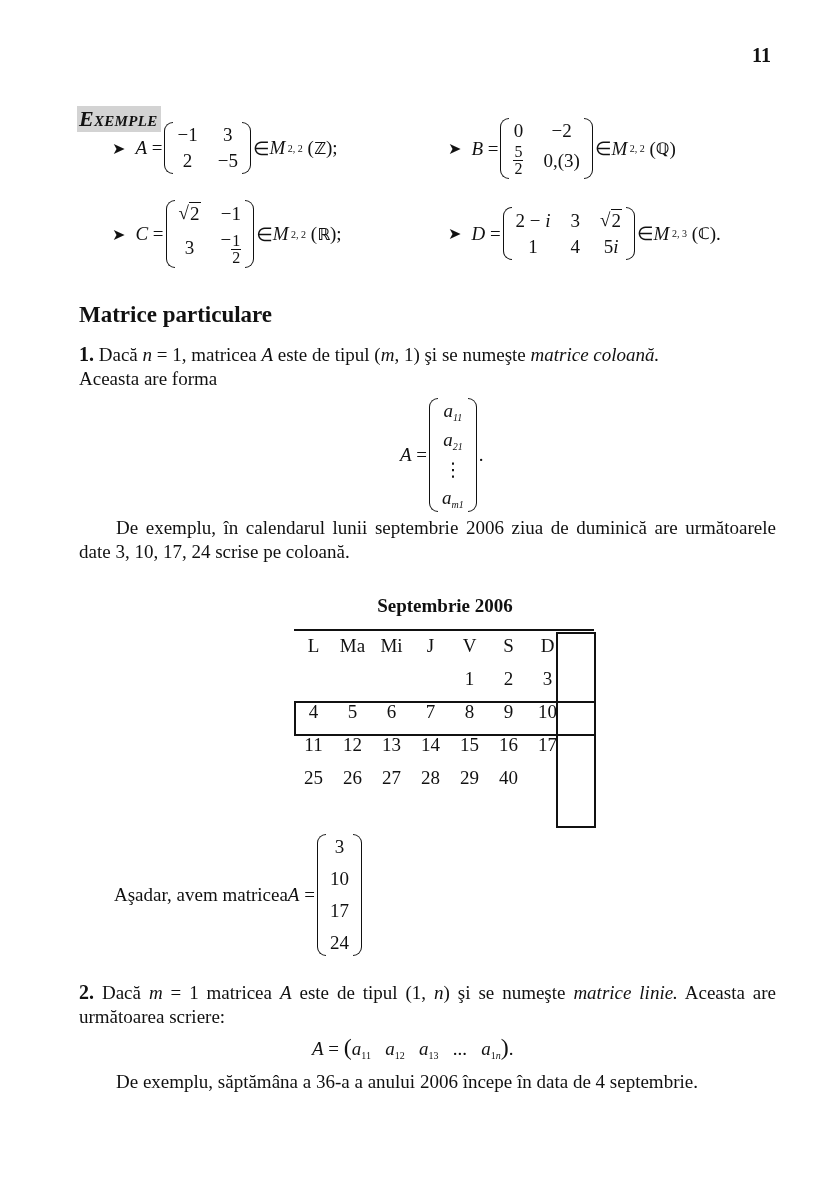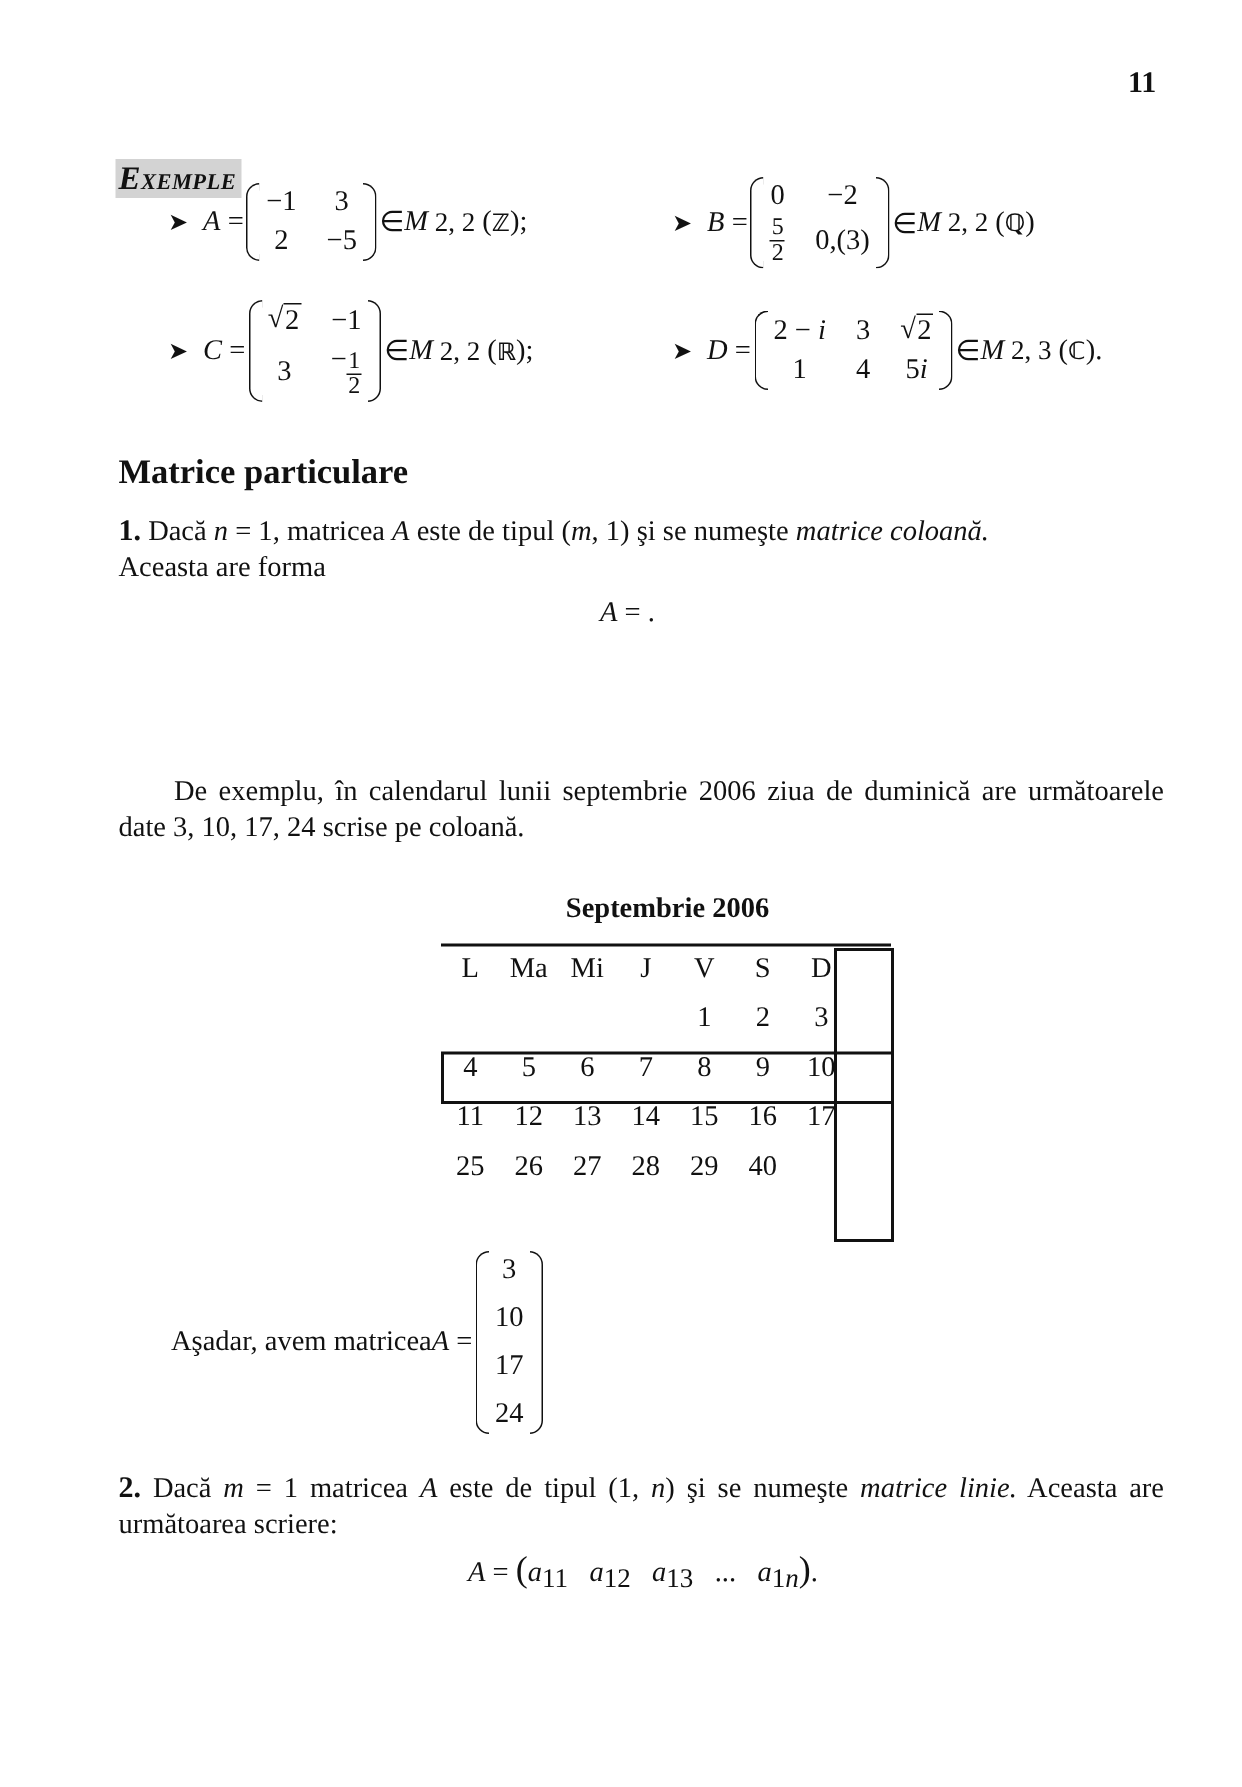--- a/index.html
+++ b/index.html
@@ -14,21 +14,21 @@
   .it { font-style: italic; }
   .row { display: flex; align-items: center; }
   .bullet { font-size: 16px; margin-right: 10px; }
   .mat { display: inline-flex; align-items: stretch; margin: 0 2px; }
   .paren { width: 8px; border: 1.5px solid #111; }
   .paren.l { border-right: none; border-radius: 10px 0 0 10px; }
   .paren.r { border-left: none; border-radius: 0 10px 10px 0; }
   .mgrid { display: grid; column-gap: 20px; row-gap: 4px; padding: 2px 4px; align-items: center; justify-items: center; }
   .frac { display: inline-flex; flex-direction: column; align-items: center; font-size: 16px; line-height: 16px; }
   .frac .num { border-bottom: 1px solid #111; padding: 0 1px; }
-  .sub { font-size: 18px; vertical-align: -4px; }
+  .sub { font-size: 10px; vertical-align: -4px; }
   .sqrt { display: inline-flex; align-items: flex-start; }
   .sqrt .rad { border-top: 1px solid #111; padding: 0 1px; }
   .set { font-family: "DejaVu Sans", sans-serif; font-weight: bold; font-size: 16px; }
   .heading { left: 79px; top: 302px; font-weight: bold; font-size: 23px; }
   .para { left: 79px; width: 697px; line-height: 24px; text-align: justify; }
   .indent { text-indent: 37px; }
   .caltitle { left: 0; width: 890px; text-align: center; top: 595px; font-weight: bold; font-size: 19px; }
   table.cal { position: absolute; left: 294px; top: 629px; border-collapse: collapse; font-size: 19px; }
   table.cal td { width: 39px; height: 33px; text-align: center; padding: 0; }
   .topline { left: 294px; top: 629px; width: 300px; height: 0; border-top: 2px solid #111; }
@@ -116,21 +116,30 @@
 
 <div class="abs heading">Matrice particulare</div>
 
 <div class="abs para" style="top:342px;">
   <b style="font-size:20px;">1.</b><span> Dacă </span><i>n</i> = 1<span>, matricea </span><i>A</i><span> este de tipul (</span><i>m</i><span>, 1) şi se numeşte </span><i>matrice coloană.</i><br>
   <span>Aceasta are forma</span>
 </div>
 
 <div class="abs row" style="left:400px; top:398px;">
   <i>A</i>&nbsp;=
-  .
+  <span class="mat">
+      <span class="paren l"></span>
+    <span class="mgrid" style="grid-template-columns:auto; row-gap:6px; font-style:italic;">
+      <span>a<span class="sub">11</span></span>
+      <span>a<span class="sub">21</span></span>
+      <span style="font-style:normal;">⋮</span>
+      <span>a<span class="sub">m1</span></span>
+    </span>
+      <span class="paren r"></span>
+    </span>.
 </div>
 
 <div class="abs para indent" style="top:516px;">De exemplu, în calendarul lunii septembrie 2006 ziua de duminică are următoarele date 3, 10, 17, 24 scrise pe coloană.</div>
 
 <div class="abs caltitle" style="left:0; width:890px;">Septembrie 2006</div>
 
 <div class="abs topline"></div>
 <div class="abs dbox"></div>
 <div class="abs wbox"></div>
 
@@ -200,14 +209,14 @@
 
 <div class="abs para" style="top:980px;">
   <b style="font-size:20px;">2.</b> Dacă <i>m</i> = 1 matricea <i>A</i> este de tipul (1, <i>n</i>) şi se numeşte <i>matrice linie.</i><span> Aceasta are următoarea scriere:</span>
 </div>
 
 <div class="abs" style="left:312px; top:1034px; font-size:19px;">
   <i>A</i> = <span style="font-size:24px;">(</span><i>a</i><span class="sub">11</span>&nbsp;&nbsp;&nbsp;<i>a</i><span class="sub">12</span>&nbsp;&nbsp;&nbsp;<i>a</i><span class="sub">13</span>&nbsp;&nbsp;&nbsp;...&nbsp;&nbsp;&nbsp;<i>a</i><span class="sub">1<i>n</i></span><span style="font-size:24px;">)</span>.
 </div>
 
 <div class="abs para indent" style="top:1070px;">
-  <br>
+  <span>De exemplu, săptămâna a 36-a a anului 2006 începe în data de 4 septembrie.</span><br>
 </div>
 
 </body></html>

